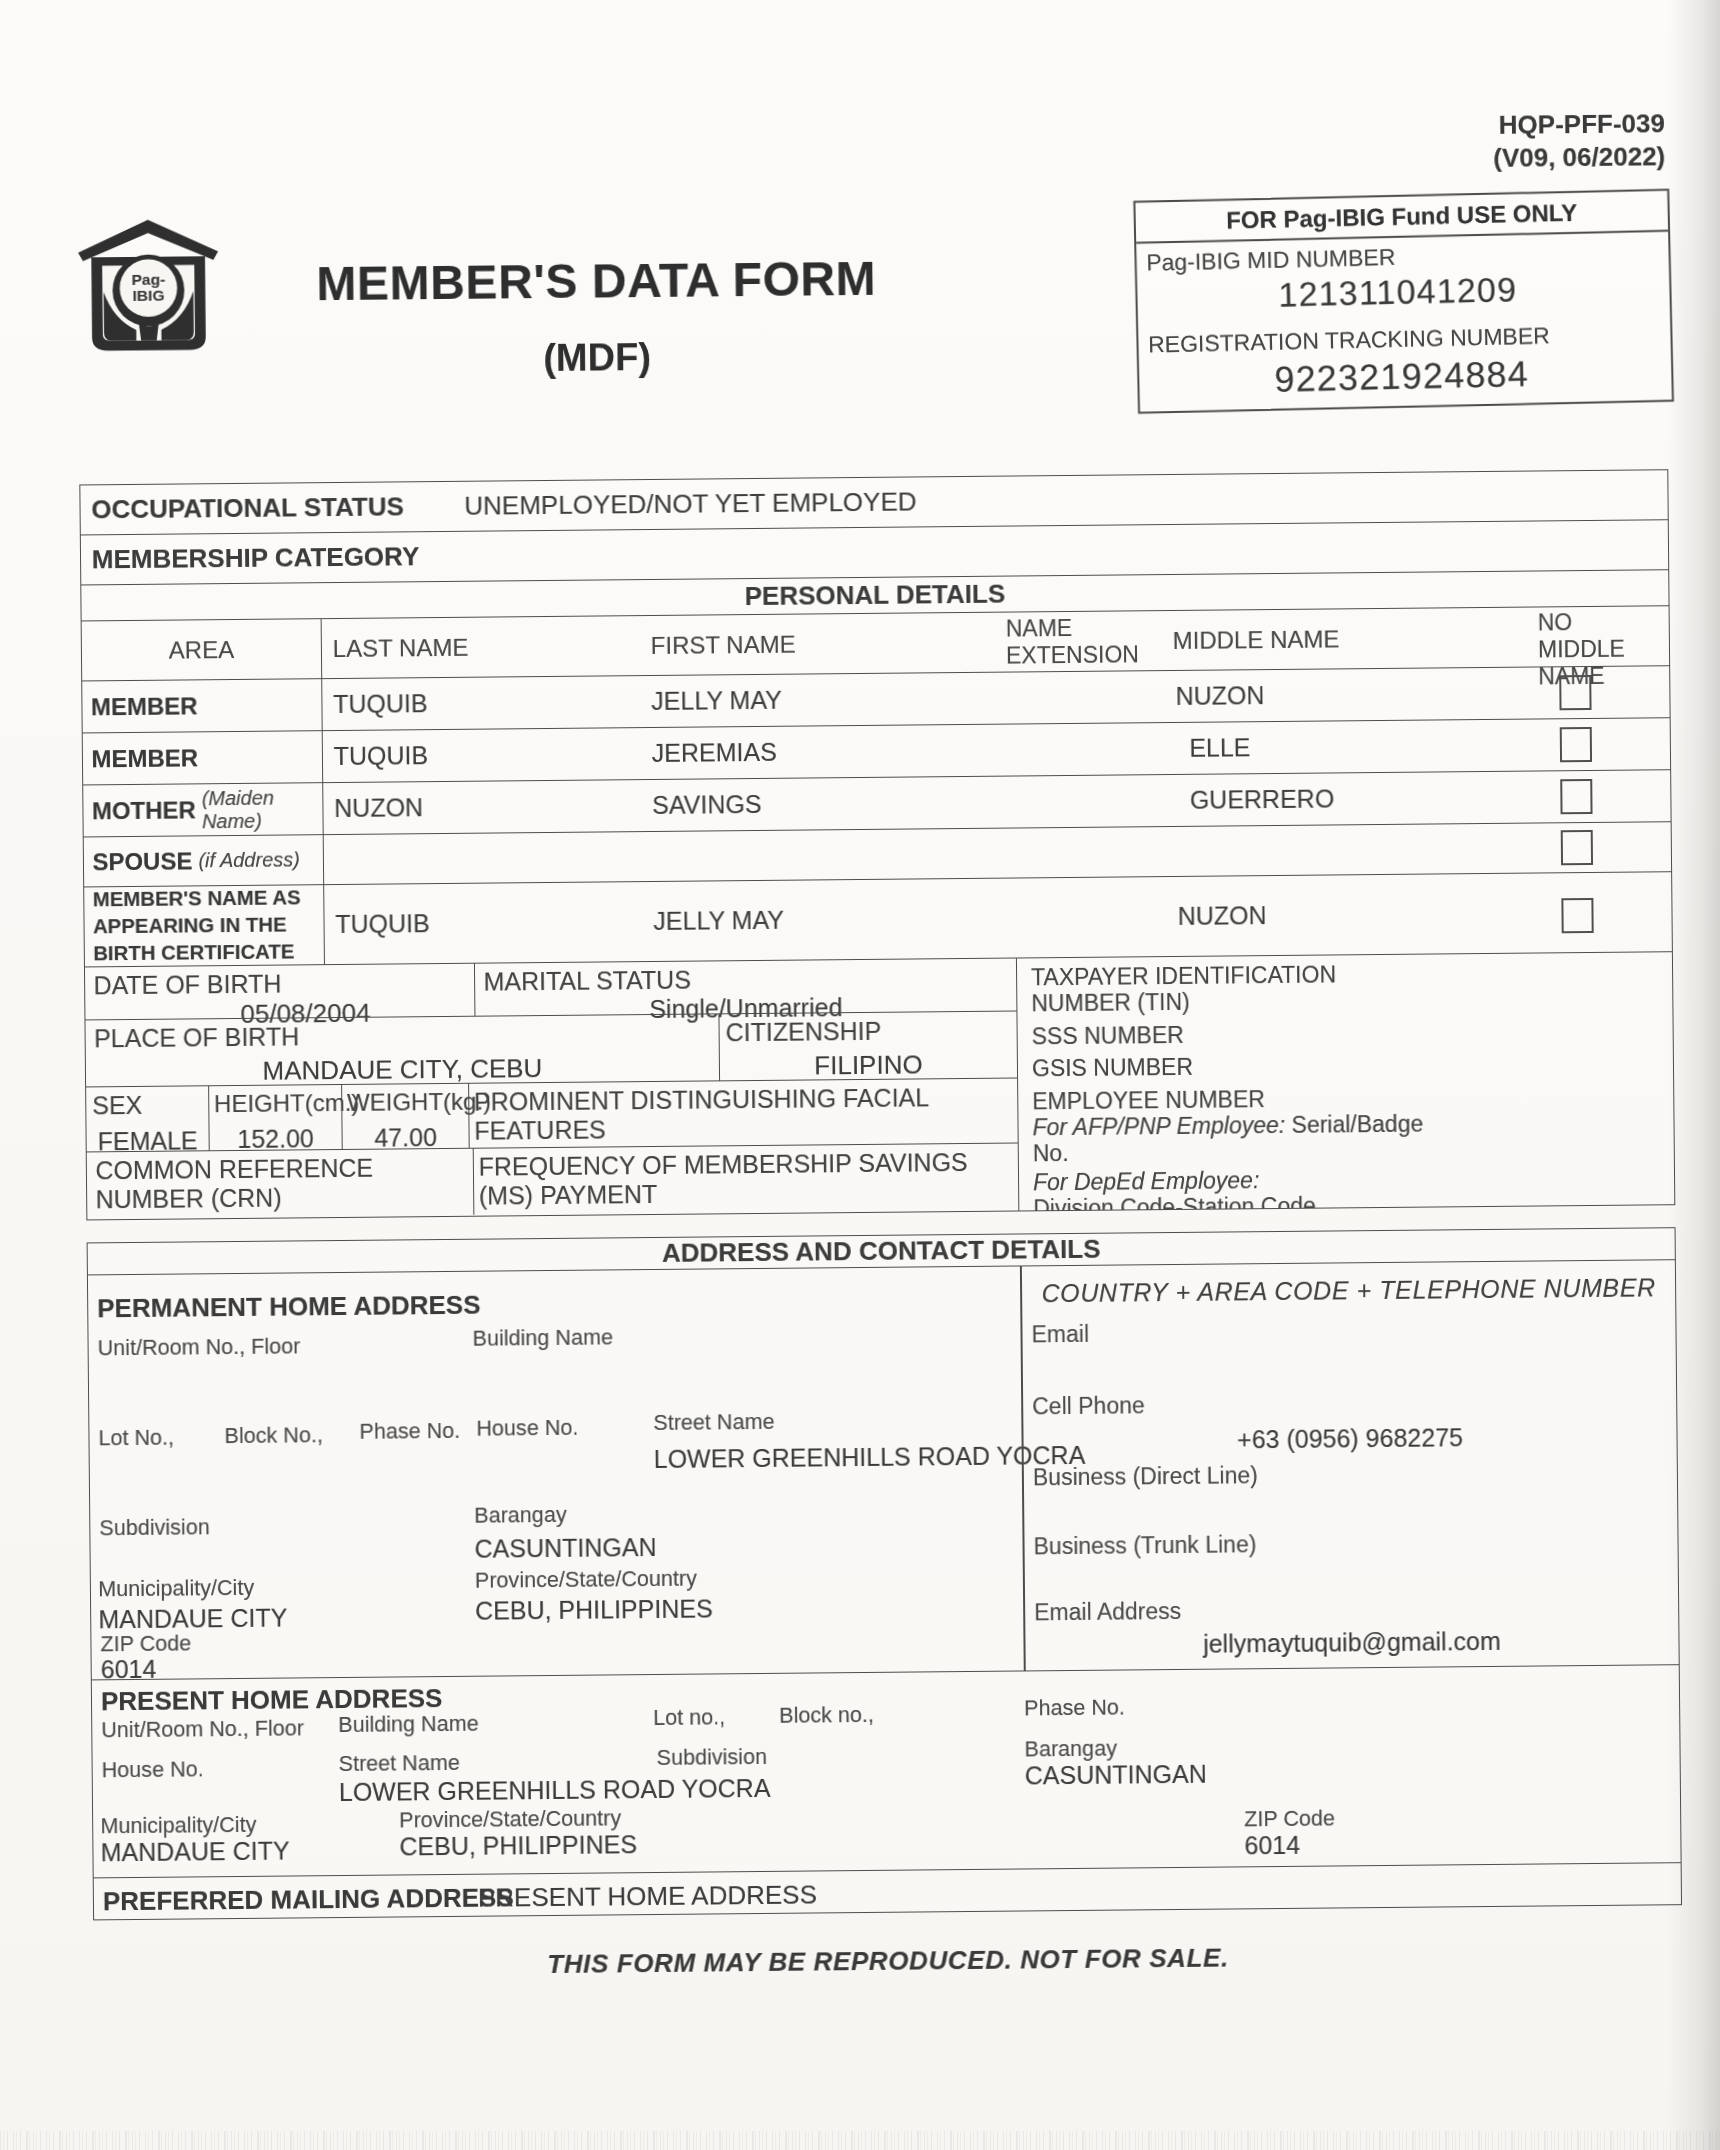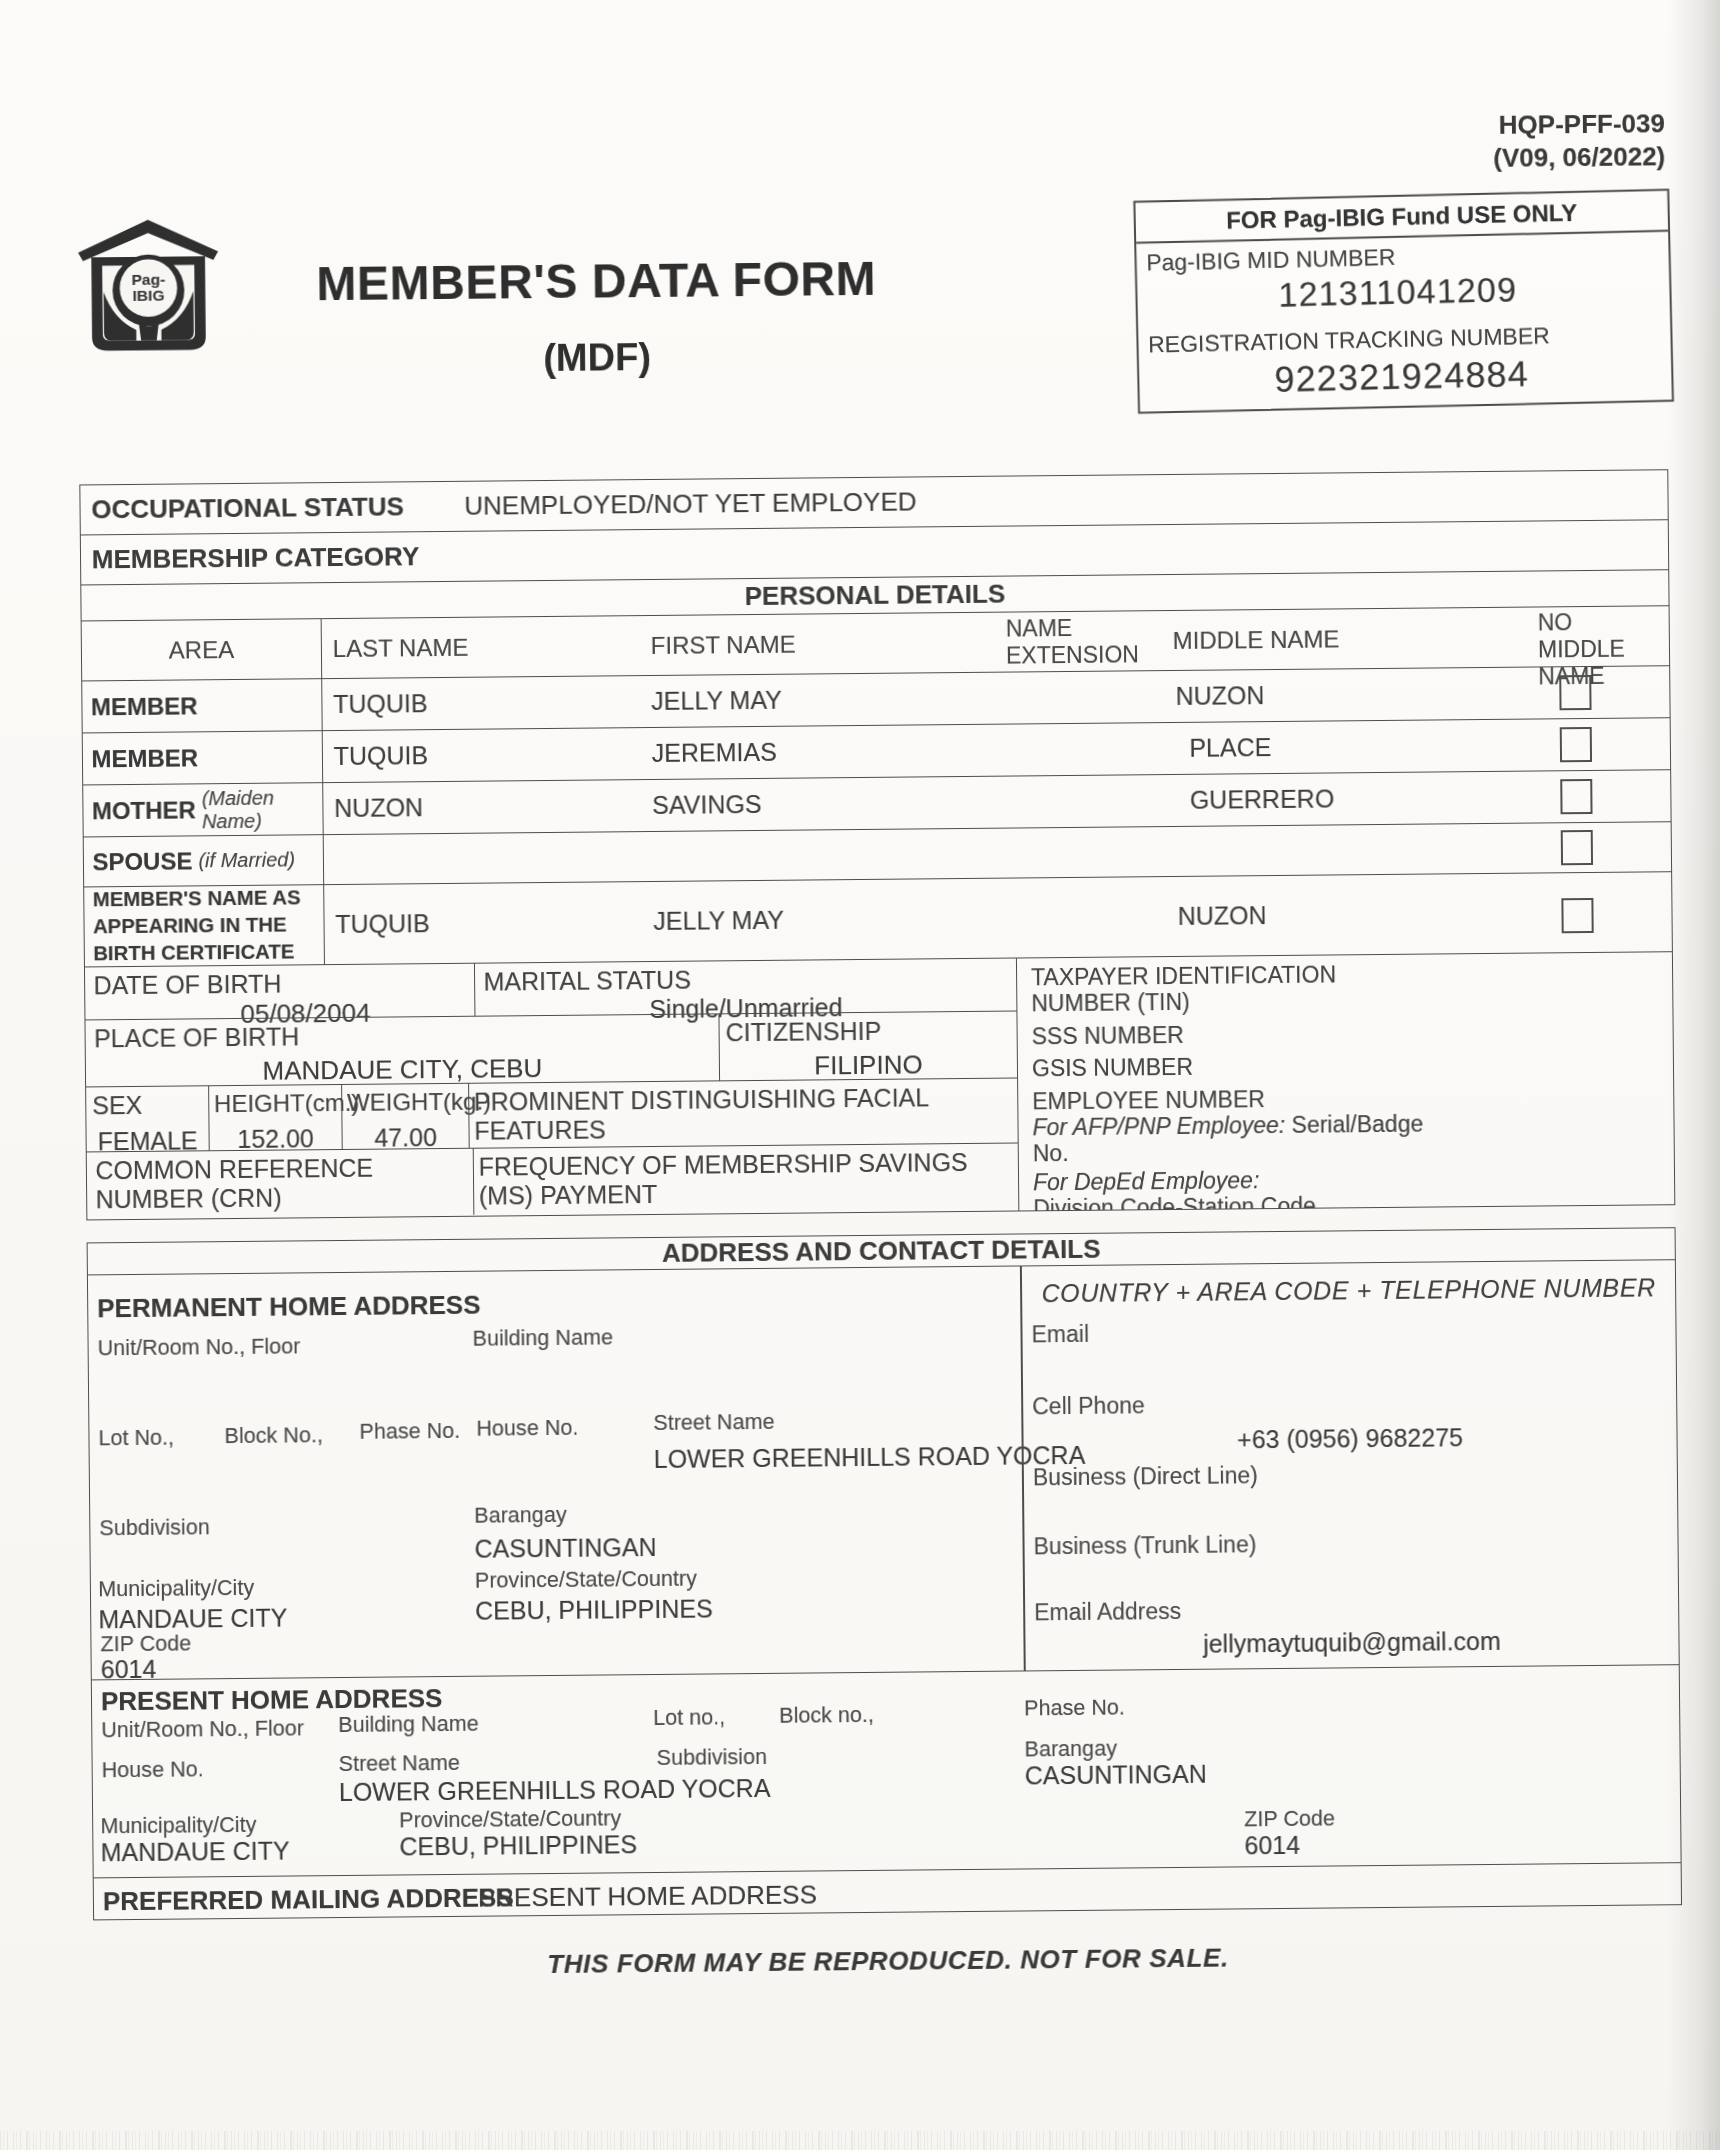--- a/index.html
+++ b/index.html
@@ -194,21 +194,21 @@
     </div>
 
     <div class="trow r-n">
       <div class="cell ncol1 brd-r" style="align-self:stretch;display:flex;align-items:center;">
             <span class="nlabel">MEMBER</span>
             <span class="nnote"></span>
           </div>
       <div class="cell ncol2" style="padding-left:10.8px;"><span class="nval">TUQUIB</span></div>
       <div class="cell ncol3" style="padding-left:4.8px;"><span class="nval">JEREMIAS</span></div>
       <div class="cell ncol4"><span class="nval"></span></div>
-      <div class="cell ncol5" style="padding-left:20.4px;"><span class="nval">PLACE</span></div>
+      <div class="cell ncol5" style="padding-left:20.4px;"><span class="nval">ELLE</span></div>
       <div class="cell ncol6">
             <div class="chkbox"></div>
           </div>
     </div>
 
     <div class="trow r-n">
       <div class="cell ncol1 brd-r" style="align-self:stretch;display:flex;align-items:center;">
             <span class="nlabel">MOTHER</span>
             <span class="nnote" style="margin-left:6px;">(Maiden Name)</span>
           </div>
@@ -217,21 +217,21 @@
       <div class="cell ncol4"><span class="nval"></span></div>
       <div class="cell ncol5" style="padding-left:20.4px;"><span class="nval">GUERRERO</span></div>
       <div class="cell ncol6">
             <div class="chkbox"></div>
           </div>
     </div>
 
     <div class="trow r-sp">
       <div class="cell ncol1 brd-r" style="align-self:stretch;display:flex;align-items:center;">
             <span class="nlabel">SPOUSE</span>
-            <span class="nnote" style="margin-left:6px;">(if Married)</span>
+            <span class="nnote" style="margin-left:6px;">(if Address)</span>
           </div>
       <div class="cell ncol2" style="padding-left:10.8px;"><span class="nval"></span></div>
       <div class="cell ncol3" style="padding-left:4.8px;"><span class="nval"></span></div>
       <div class="cell ncol4"><span class="nval"></span></div>
       <div class="cell ncol5"><span class="nval"></span></div>
       <div class="cell ncol6">
             <div class="chkbox"></div>
           </div>
     </div>
 

